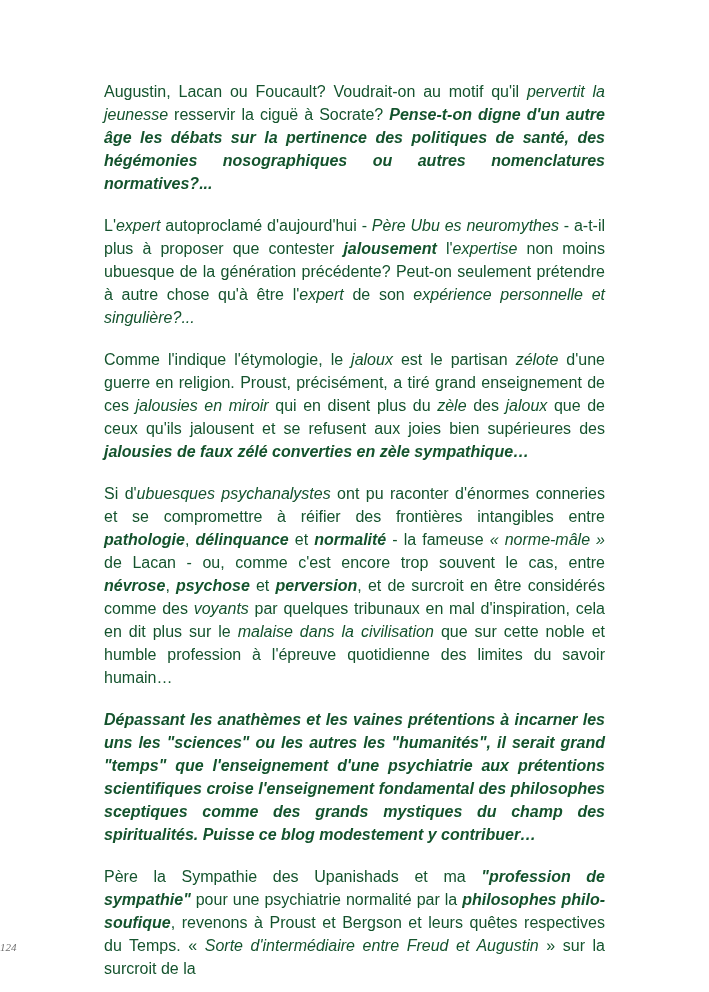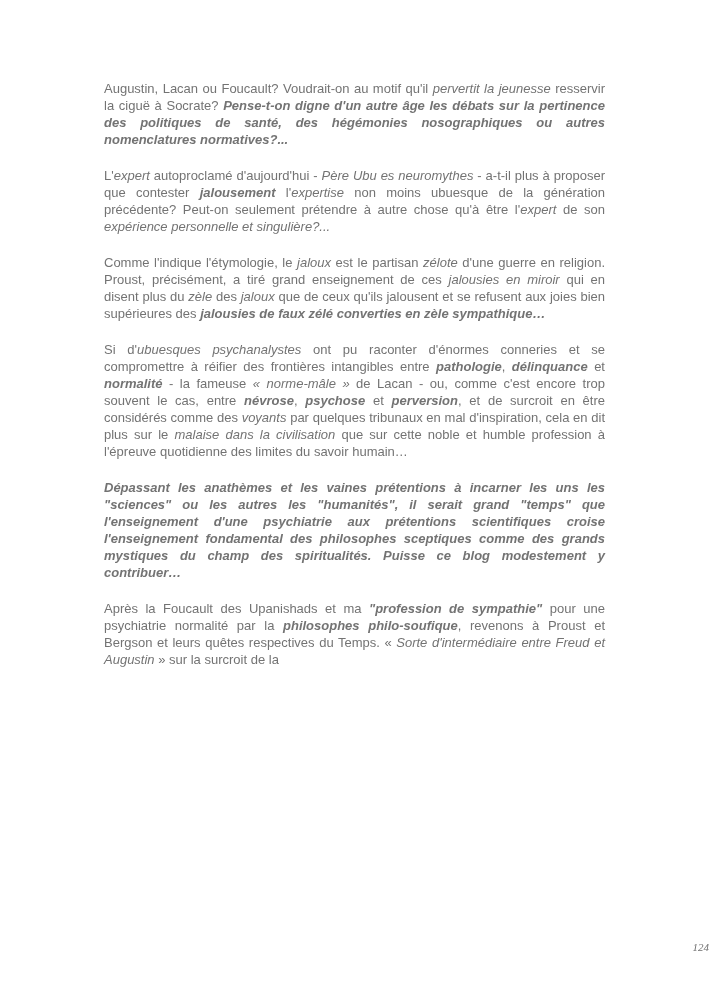--- a/index.html
+++ b/index.html
@@ -1,31 +1,31 @@
 <!DOCTYPE html>
 <html><head>
 <meta charset="utf-8">
 <style>
   html, body { margin: 0; padding: 0; background: #ffffff; }
   body { width: 709px; height: 992px; position: relative; overflow: hidden; }
   .page { position: absolute; left: 104px; top: 80px; width: 501px;
     font-family: "Liberation Sans", "DejaVu Sans", sans-serif;
-    font-size: 13px; line-height: 17px; color: #737373; text-align: justify; }
+    font-size: 16px; line-height: 23px; color: #14532d; text-align: justify; }
   .para { margin: 0 0 19px 0; }
   .para.last { margin-bottom: 0; }
   i { font-style: italic; }
   b.bi { font-weight: bold; font-style: italic; }
-  .page-number { position: absolute; left: 0; width: 709px; top: 941px; text-align: right;
+  .page-number { position: absolute; left: 0; width: 709px; top: 941px; text-align: left;
     font-family: "Liberation Serif", "DejaVu Serif", serif; font-size: 11px; color: #707070; font-style: italic; }
 </style>
 </head>
 <body>
 
 <div class="page">
   <p class="para"><span>Augustin, Lacan ou Foucault? Voudrait-on au motif qu'il </span><i>pervertit la jeunesse</i><span> resservir la ciguë à Socrate? </span><b class="bi">Pense-t-on digne d'un autre âge les débats sur la pertinence des politiques de santé, des hégémonies nosographiques ou autres nomenclatures normatives?...</b></p>
   <p class="para"><span>L'</span><i>expert</i><span> autoproclamé d'aujourd'hui - </span><i>Père Ubu es neuromythes</i><span> - a-t-il plus à proposer que contester </span><b class="bi">jalousement</b><span> l'</span><i>expertise</i><span> non moins ubuesque de la génération précédente? Peut-on seulement prétendre à autre chose qu'à être l'</span><i>expert</i><span> de son </span><i>expérience personnelle et singulière</i><i>?...</i></p>
   <p class="para"><span>Comme l'indique l'étymologie, le </span><i>jaloux</i><span> est le partisan </span><i>zélote</i><span> d'une guerre en religion. Proust, précisément, a tiré grand enseignement de ces </span><i>jalousies en miroir</i><span> qui en disent plus du </span><i>zèle</i><span> des </span><i>jaloux</i><span> que de ceux qu'ils jalousent et se refusent aux joies bien supérieures des </span><b class="bi">jalousies de faux zélé converties en zèle sympathique…</b></p>
   <p class="para"><span>Si d'</span><i>ubuesques psychanalystes</i><span> ont pu raconter d'énormes conneries et se compromettre à réifier des frontières intangibles entre </span><b class="bi">pathologie</b><span>, </span><b class="bi">délinquance</b><span> et </span><b class="bi">normalité</b><span> - la fameuse </span><i>« norme-mâle »</i><span> de Lacan - ou, comme c'est encore trop souvent le cas, entre </span><b class="bi">névrose</b><span>, </span><b class="bi">psychose</b><span> et </span><b class="bi">perversion</b><span>, et de surcroit en être considérés comme des </span><i>voyants</i><span> par quelques tribunaux en mal d'inspiration, cela en dit plus sur le </span><i>malaise dans la civilisation</i><span> que sur cette noble et humble profession à l'épreuve quotidienne des limites du savoir humain…</span></p>
   <p class="para"><b class="bi">Dépassant les anathèmes et les vaines prétentions à incarner les uns les "sciences" ou les autres les "humanités", il serait grand "temps" que l'enseignement d'une psychiatrie aux prétentions scientifiques croise l'enseignement fondamental des philosophes sceptiques comme des grands mystiques du champ des spiritualités. Puisse ce blog modestement y contribuer…</b></p>
-  <p class="para last"><span>Après la Foucault des Upanishads et ma </span><b class="bi">"profession de sympathie"</b><span> pour une psychiatrie normalité par la </span><b class="bi">philosophes philo-soufique</b><span>, revenons à Proust et Bergson et leurs quêtes respectives du Temps. « </span><i>Sorte d'intermédiaire entre Freud et Augustin</i><span> » sur la surcroit de la</span></p>
+  <p class="para last"><span>Père la Sympathie des Upanishads et ma </span><b class="bi">"profession de sympathie"</b><span> pour une psychiatrie normalité par la </span><b class="bi">philosophes philo-soufique</b><span>, revenons à Proust et Bergson et leurs quêtes respectives du Temps. « </span><i>Sorte d'intermédiaire entre Freud et Augustin</i><span> » sur la surcroit de la</span></p>
 </div>
 
 <div class="page-number">124</div>
 
 </body></html>

